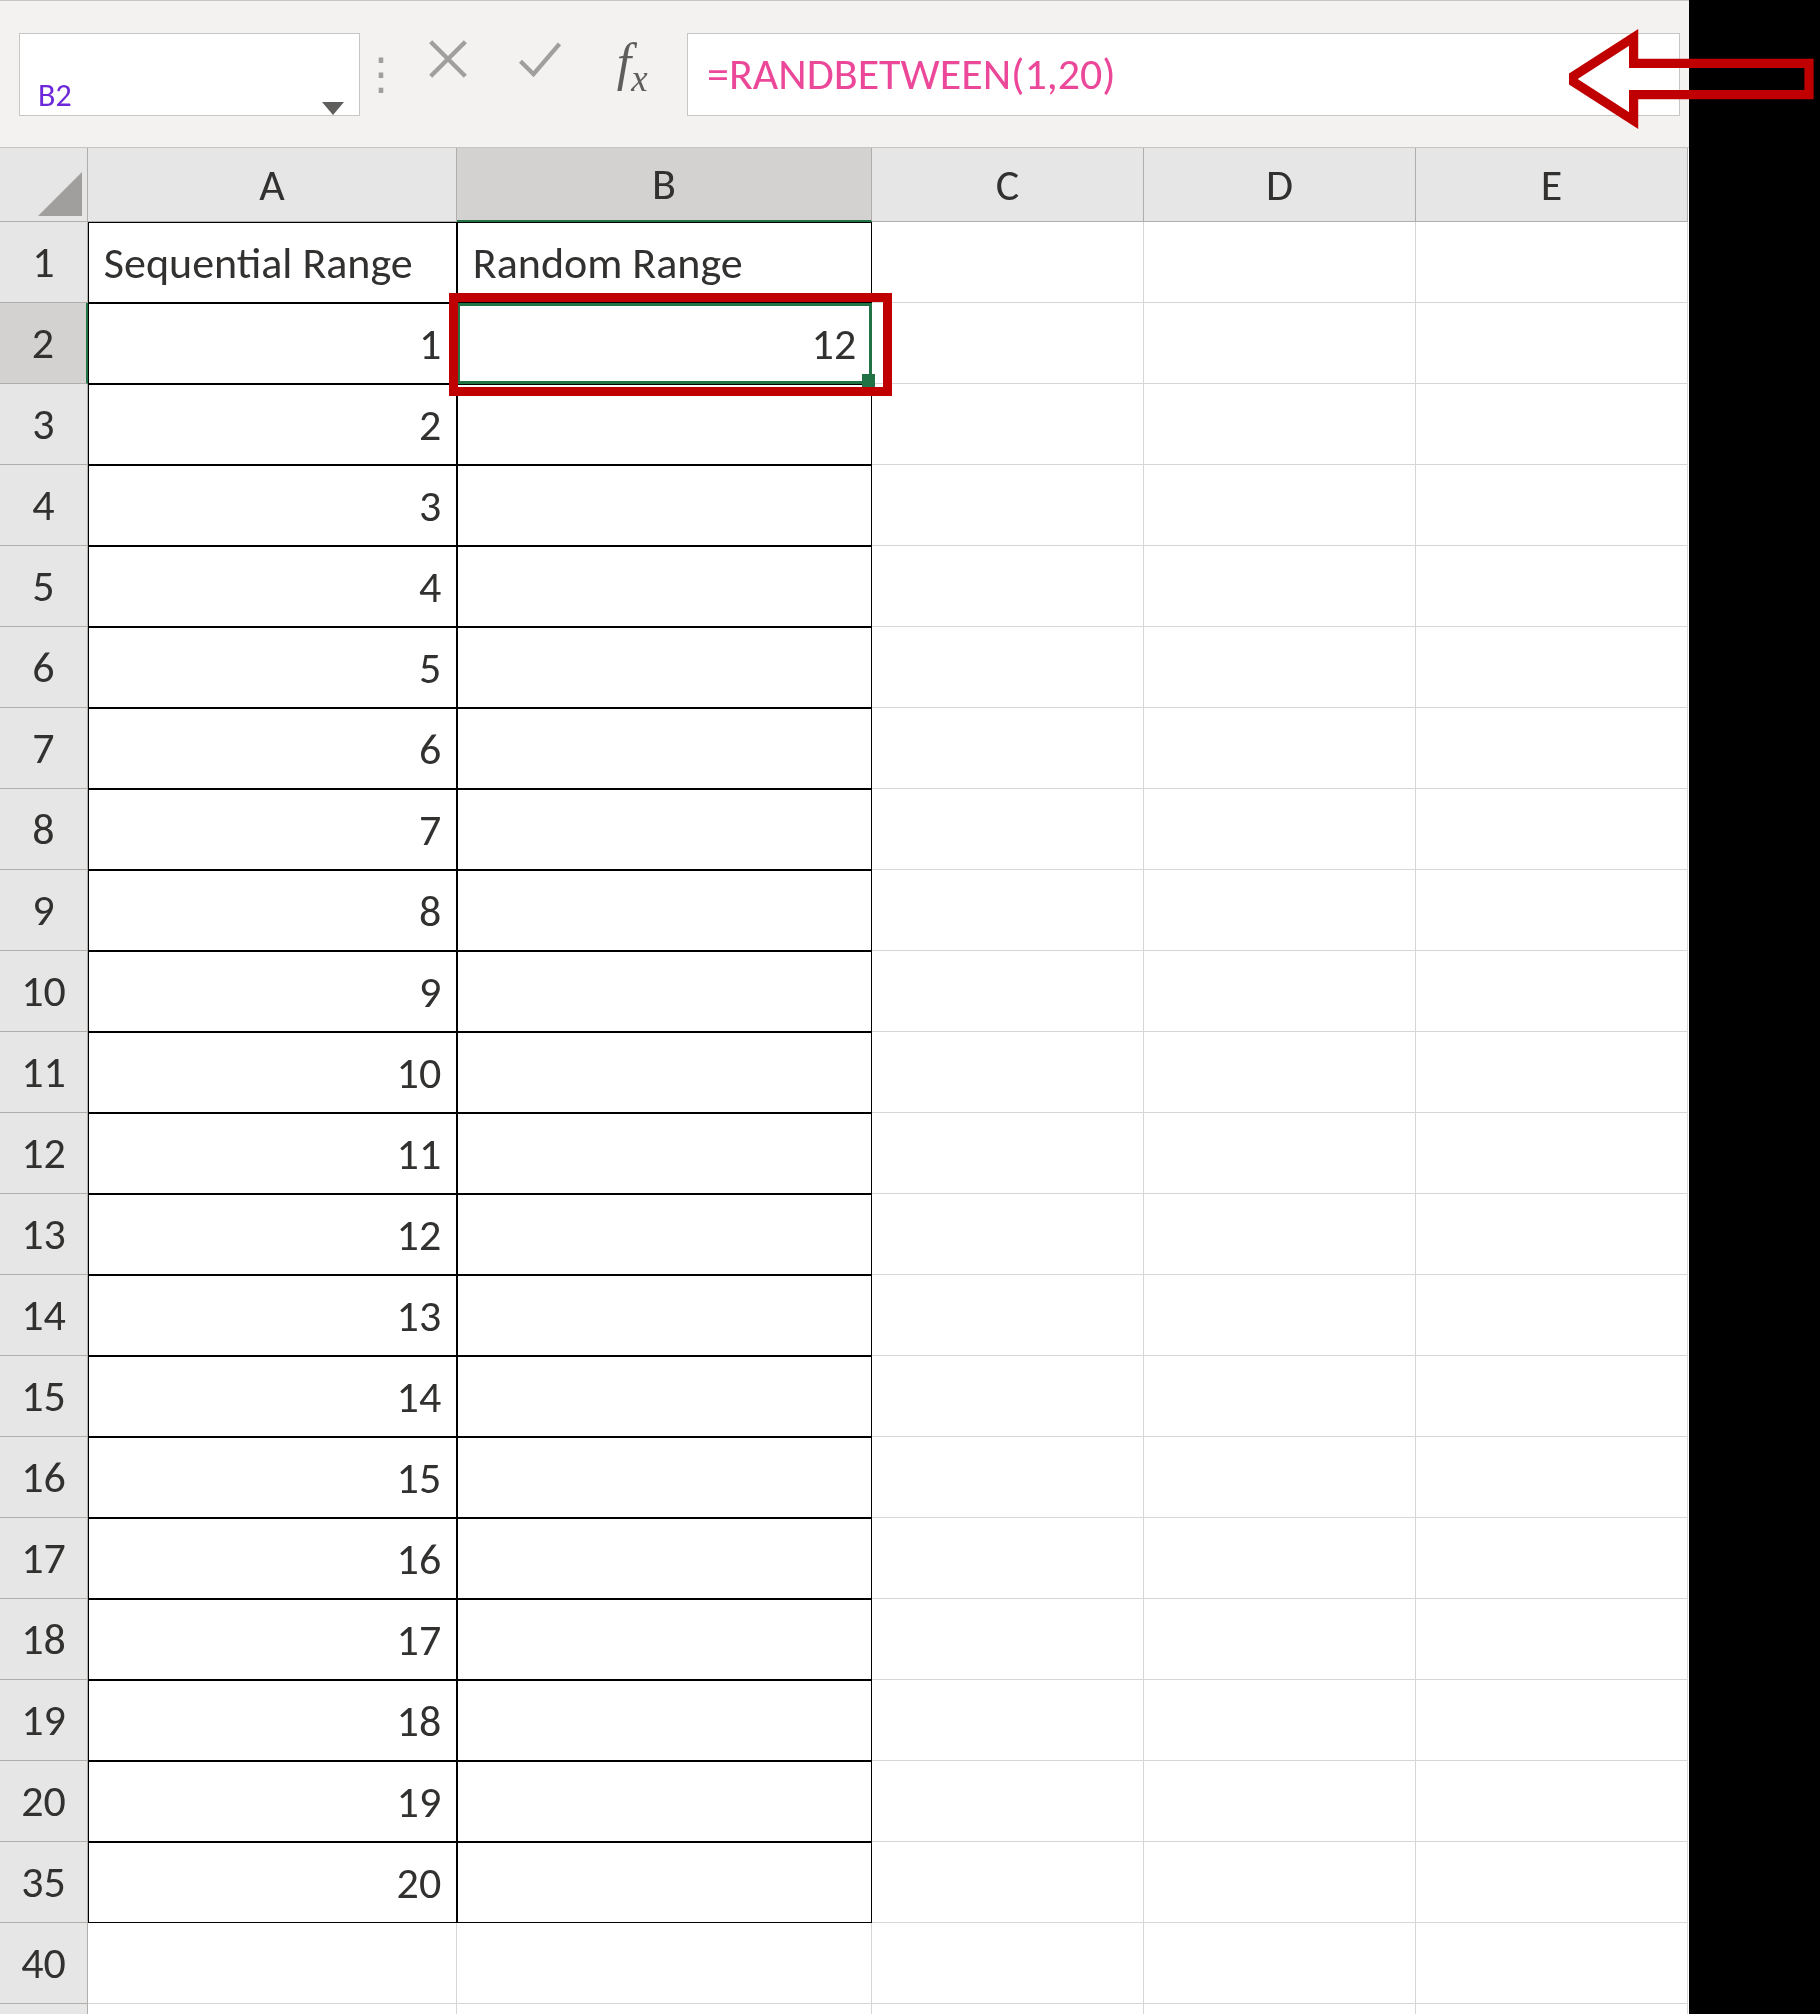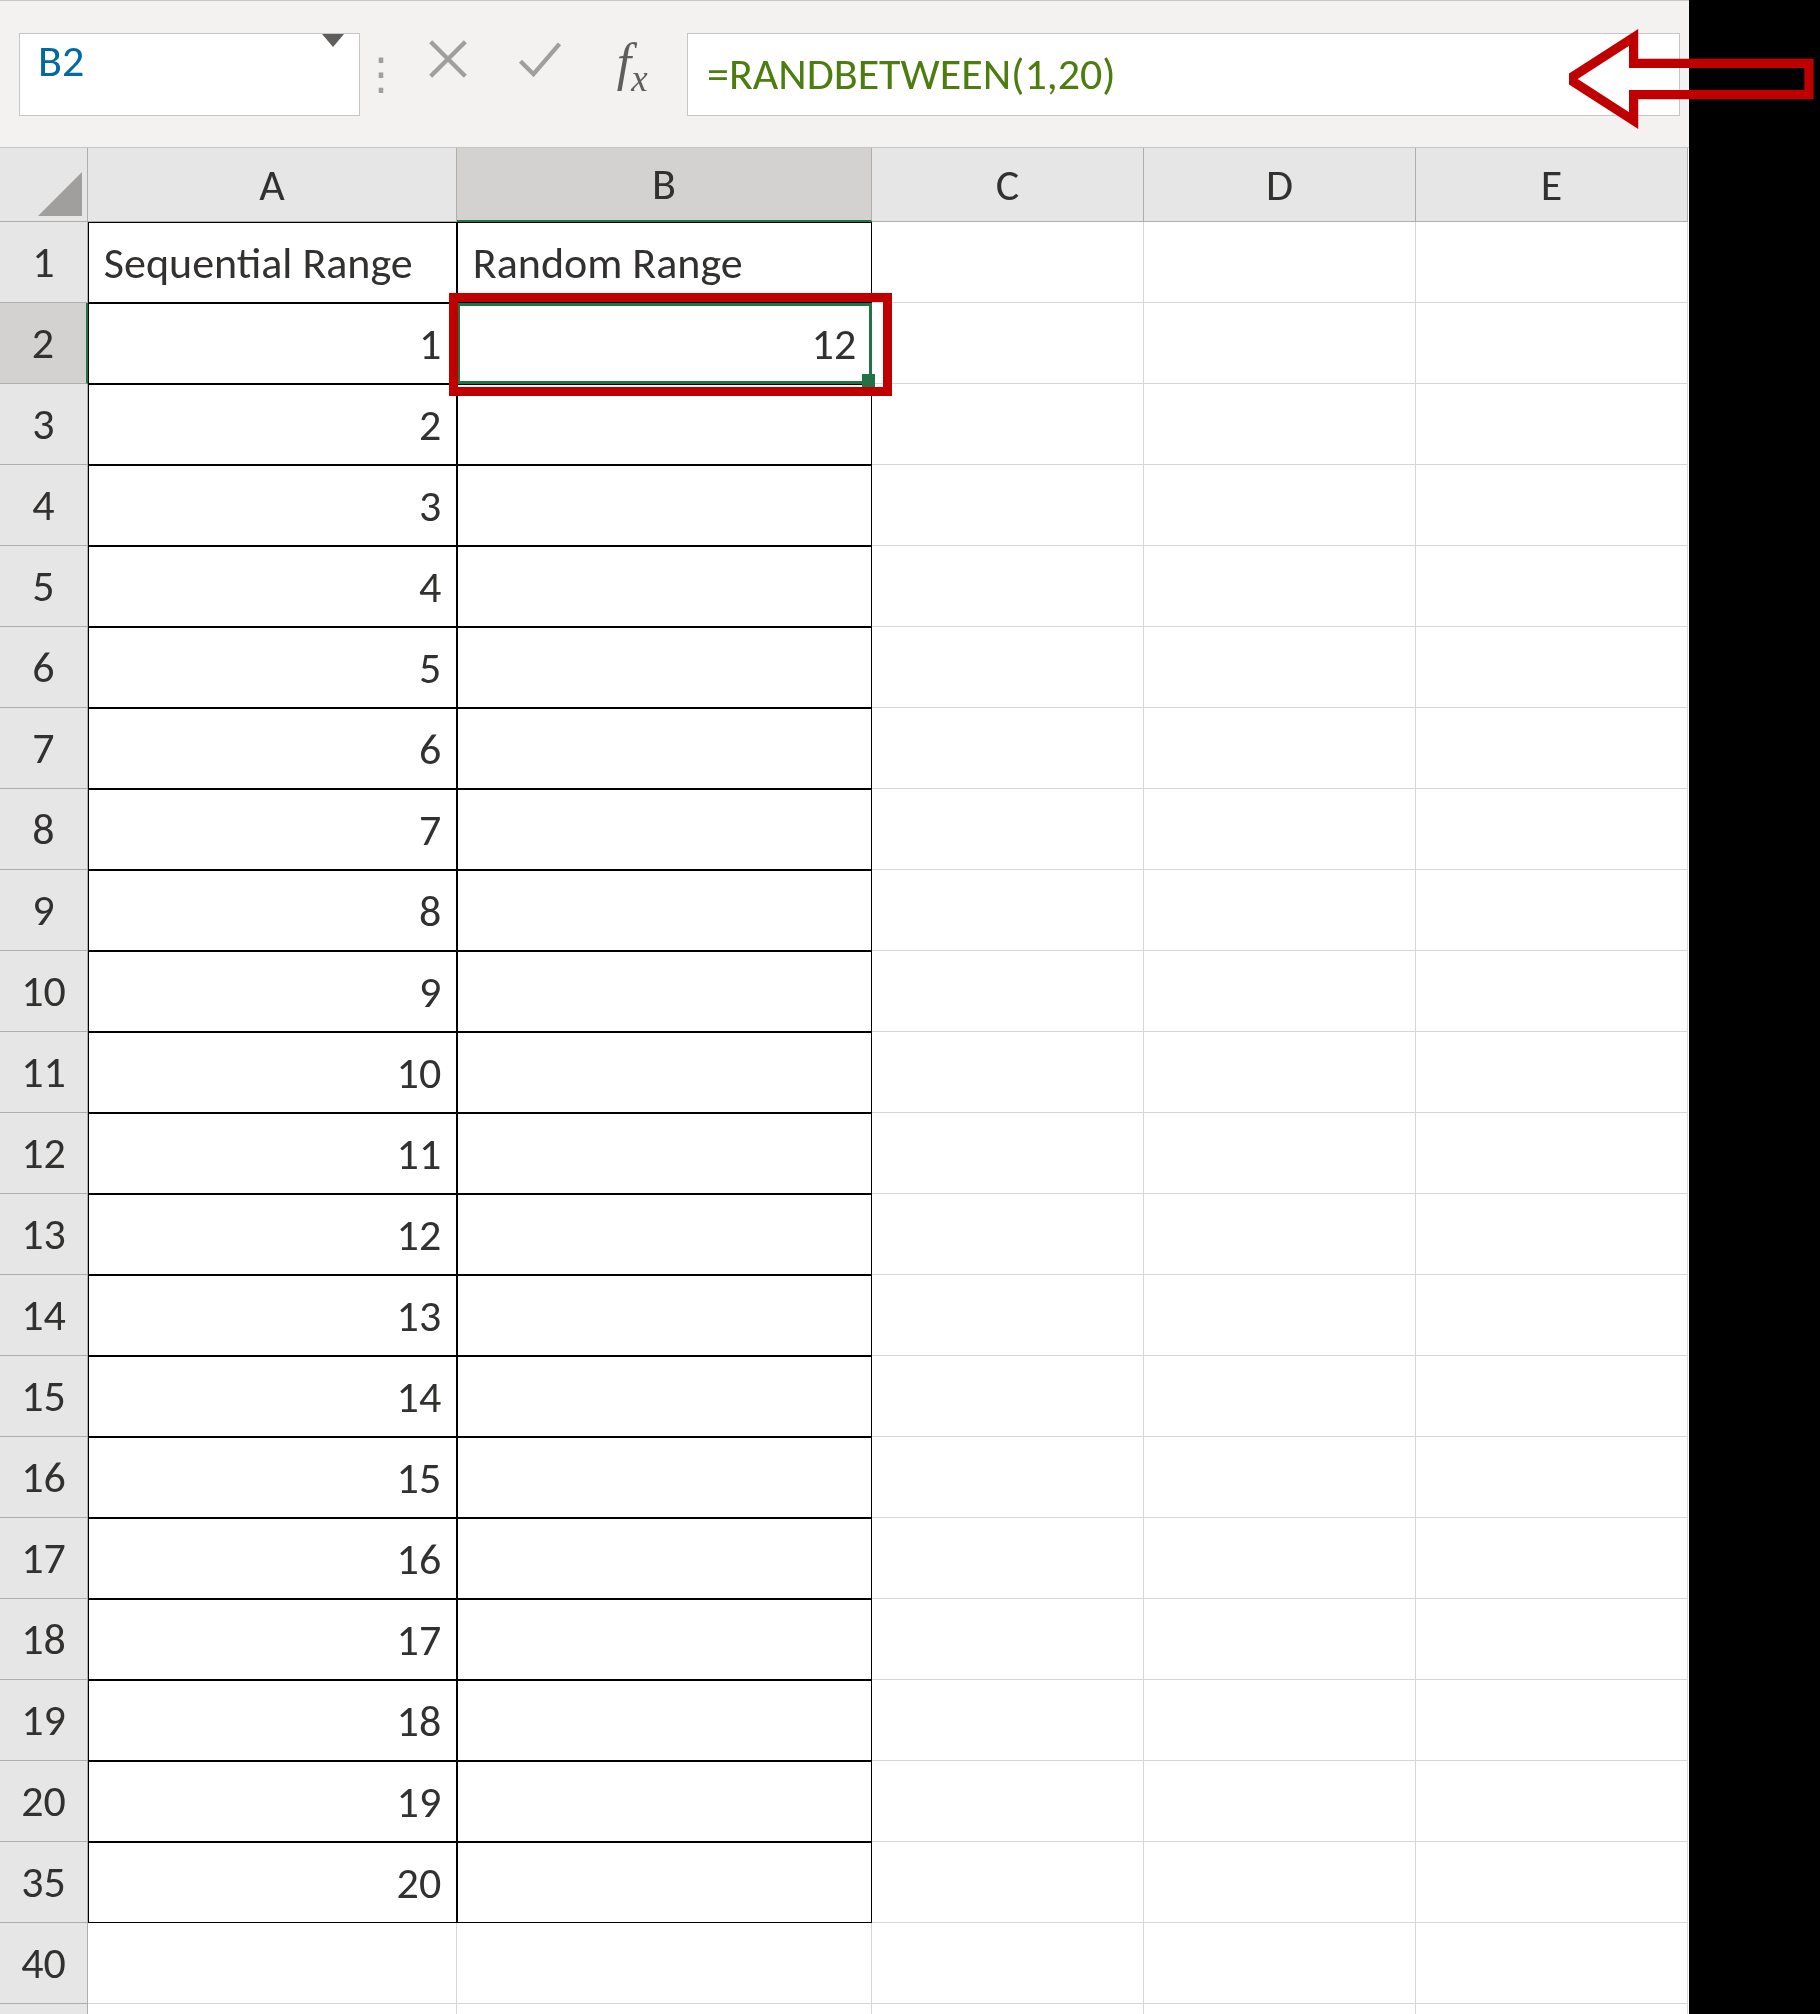--- a/index.html
+++ b/index.html
@@ -34,25 +34,25 @@
     border-left: none;
     border-right: none;
     padding: 0 9.2px 0 18.5px;
   }
   .name-box {
     width: 341px;
     height: 83px;
     background: #fff;
     border: 1.8px solid #c8c6c4;
     display: flex;
-    align-items: flex-start;
+    align-items: flex-end;
     justify-content: space-between;
     padding: 0 14.8px 0 18.5px;
-    font-size: 44px;
-    color: #0369a1;
+    font-size: 32px;
+    color: #6d28d9;
   }
   .name-box .dd {
     width: 0; height: 0;
     border-left: 11px solid transparent;
     border-right: 11px solid transparent;
     border-top: 13px solid #605e5c;
   }
   .fx-sep {
     width: 28px; height: 83px;
     display: flex; align-items: center; justify-content: center;
@@ -70,21 +70,21 @@
   .formula-input {
     flex: 1;
     height: 83px;
     background: #fff;
     border: 1.8px solid #c8c6c4;
     margin-left: 9.2px;
     padding-left: 18.5px;
     display: flex;
     align-items: center;
     font-size: 44px;
-    color: #4d7c0f;
+    color: #ec4899;
     font-family: "Calibri", Arial, sans-serif;
   }
 
   
   .sheet {
     position: relative;
     display: grid;
     grid-template-columns: 88px 369px 415px 272px 272px 272px;
     font-size: 44px;
     color: #323130;

